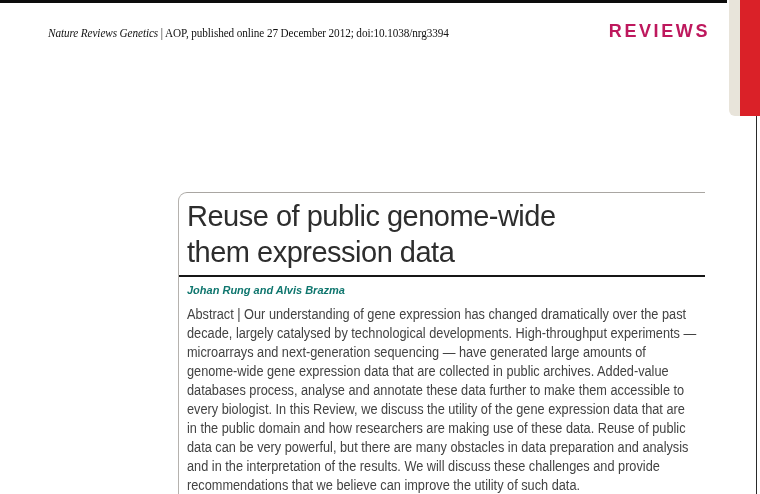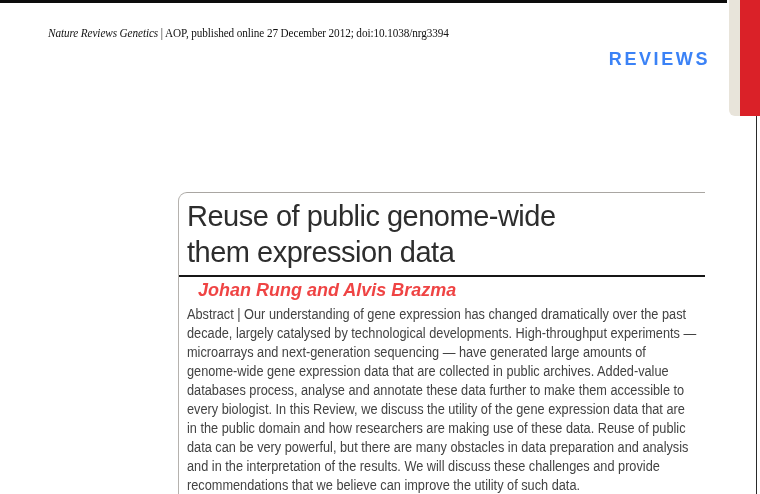--- a/index.html
+++ b/index.html
@@ -35,23 +35,22 @@
   }
   .header-citation .journal { font-style: italic; }
 
   
   .reviews-label {
     position: absolute;
     right: 50px; top: 21px;
     font-size: 18px;
     font-weight: 700;
     letter-spacing: 2.6px;
-    color: #3b82f6;
+    color: #be185d;
     white-space: nowrap;
-    margin-top: 28px;
   }
 
   
   .strip-beige {
     position: absolute;
     left: 729px; top: 0;
     width: 11px; height: 116px;
     background: #e8e4da;
     border-bottom-left-radius: 6px;
   }
@@ -86,26 +85,26 @@
     color: #2d2d2d;
     white-space: nowrap;
   }
   .title-divider {
     margin-top: 5px;
     width: 100%;
     height: 2px;
     background: #161616;
   }
   .article-authors {
-    margin: 6px 0 0 19px;
-    font-size: 18px;
+    margin: 6px 0 0 8px;
+    font-size: 11px;
     line-height: 15px;
     font-weight: 700;
     font-style: italic;
-    color: #ef4444;
+    color: #0f766e;
     white-space: nowrap;
   }
   .article-abstract {
     margin: 7px 0 0 8px;
     width: 572px;
     transform: scaleX(0.91);
     transform-origin: left top;
     font-size: 14px;
     color: #434343;
   }

